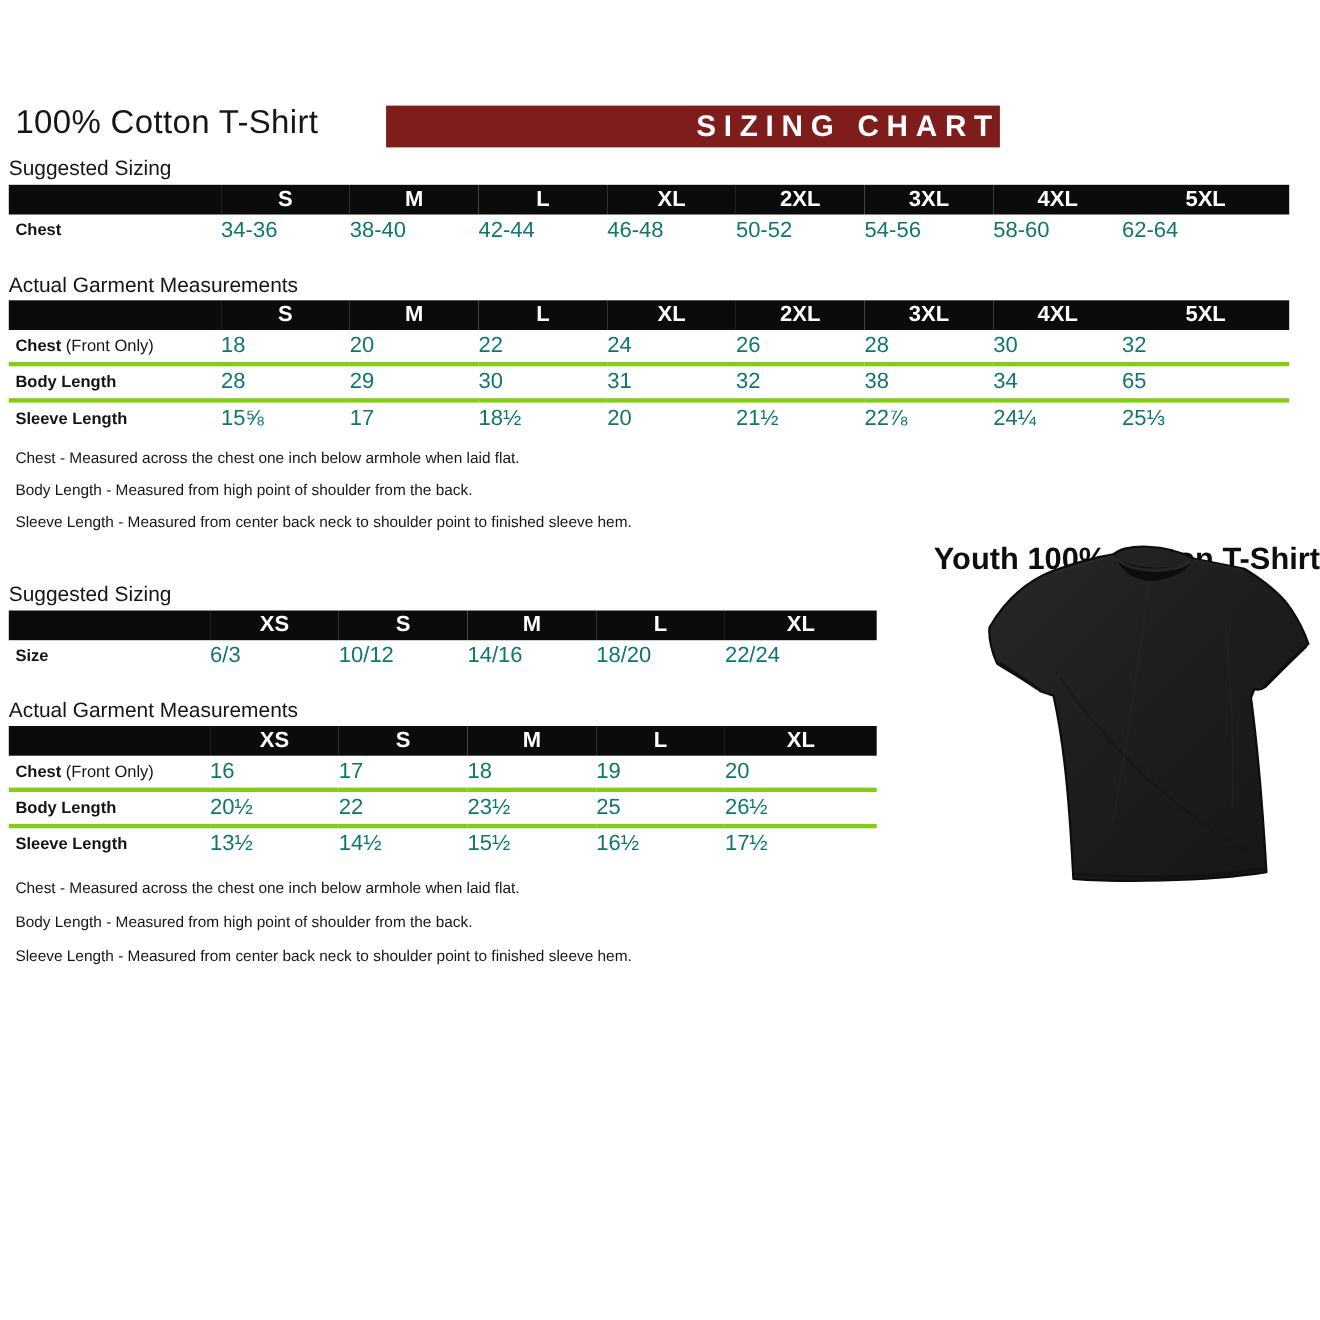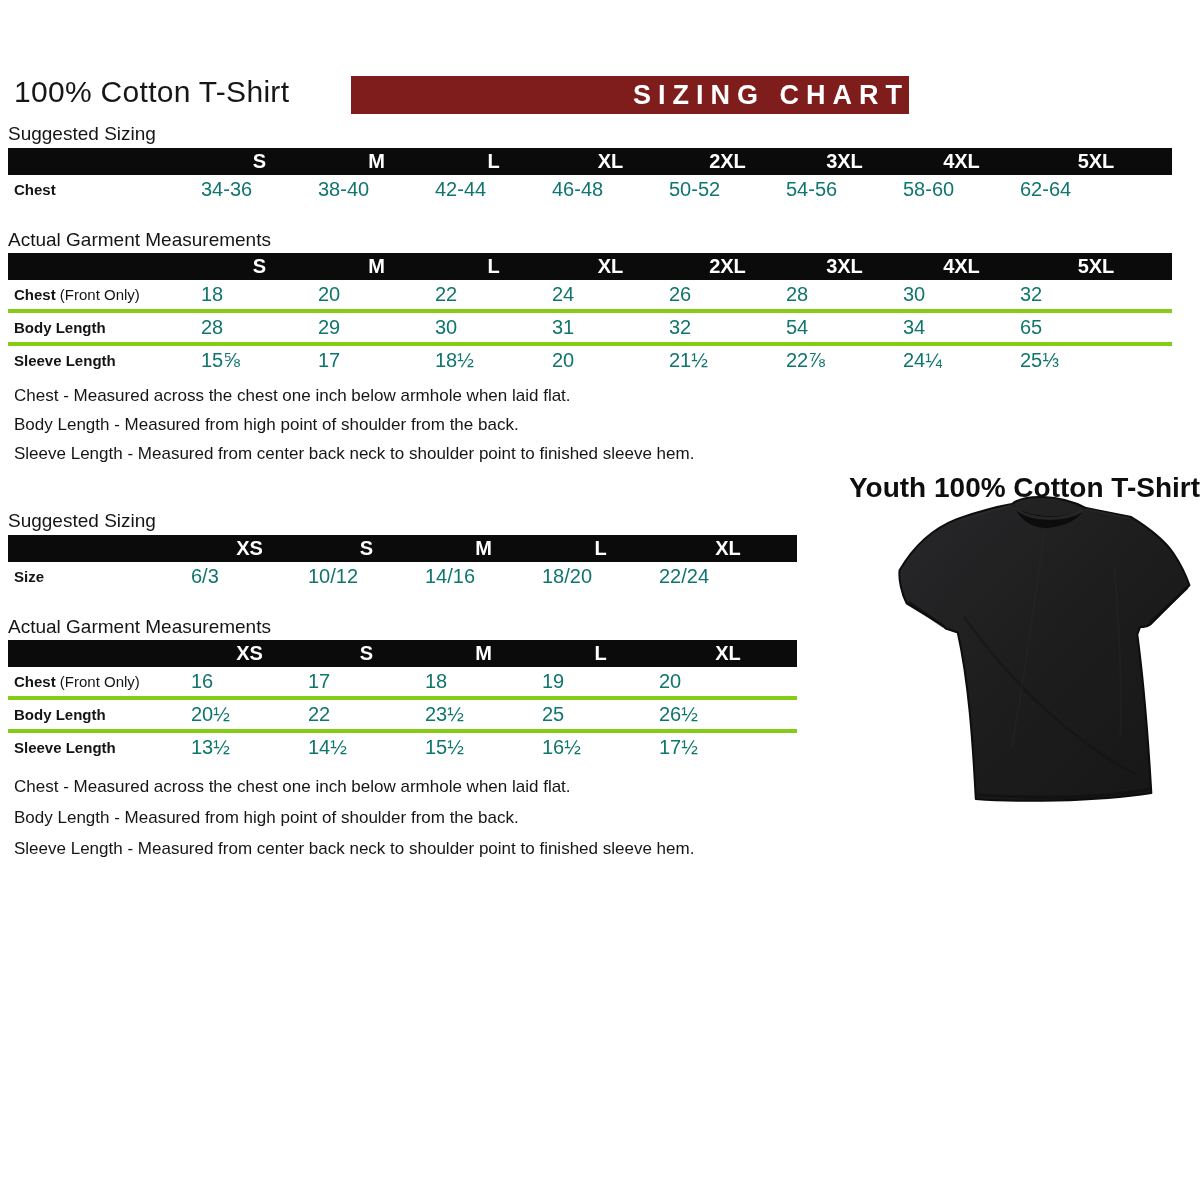--- a/index.html
+++ b/index.html
@@ -4,21 +4,21 @@
 <style>
   html,body { margin:0; padding:0; }
   body {
     width:1200px; height:1200px;
     background:#ffffff;
     font-family:"Liberation Sans", sans-serif;
     color:#111;
     position:relative;
     overflow:hidden;
   }
-  .content { padding:73px 0 0 8px; }
+  .content { padding:93px 0 0 8px; }
 
   
   .title-row { display:flex; align-items:flex-start; }
   .main-title {
     font-size:30px; font-weight:400; color:#161616;
     width:337px; margin:2px 0 0 6px; letter-spacing:0.3px;
     white-space:nowrap;
   }
   .banner {
     width:558px; height:38px; background:#7f1d1d;
@@ -55,21 +55,21 @@
   table.tbl tbody th {
     text-align:left; font-size:15px; font-weight:bold;
     padding:0 0 0 6px; color:#141414; white-space:nowrap;
   }
   table.tbl tbody th .sfx { font-weight:normal; }
   table.measure tbody tr:not(:first-child) { border-top:4px solid #84cc16; }
 
   
   .notes { margin:10px 0 0 6px; }
   .notes-2 { margin-top:14px; }
-  .notes p { margin:0 0 7px 0; font-size:17px; line-height:22px; color:#161616; }
+  .notes p { margin:0 0 7px 0; font-size:14px; line-height:22px; color:#161616; }
   .notes-2 p { margin-bottom:9px; }
 
   
   .youth-title {
     font-size:28px; font-weight:bold; color:#0e0e0e;
     margin:4px 0 6px -4px; white-space:nowrap;text-align:right;
   }
 
   
   .tshirt-wrap { position:absolute; left:893px; top:486px; width:302px; height:326px; }
@@ -167,21 +167,21 @@
             <td>30</td>
             <td>32</td>
           </tr>
           <tr>
             <th><span>Body Length</span></th>
             <td>28</td>
             <td>29</td>
             <td>30</td>
             <td>31</td>
             <td>32</td>
-            <td>54</td>
+            <td>38</td>
             <td>34</td>
             <td>65</td>
           </tr>
           <tr>
             <th><span>Sleeve Length</span></th>
             <td>15⅝</td>
             <td>17</td>
             <td>18½</td>
             <td>20</td>
             <td>21½</td>

